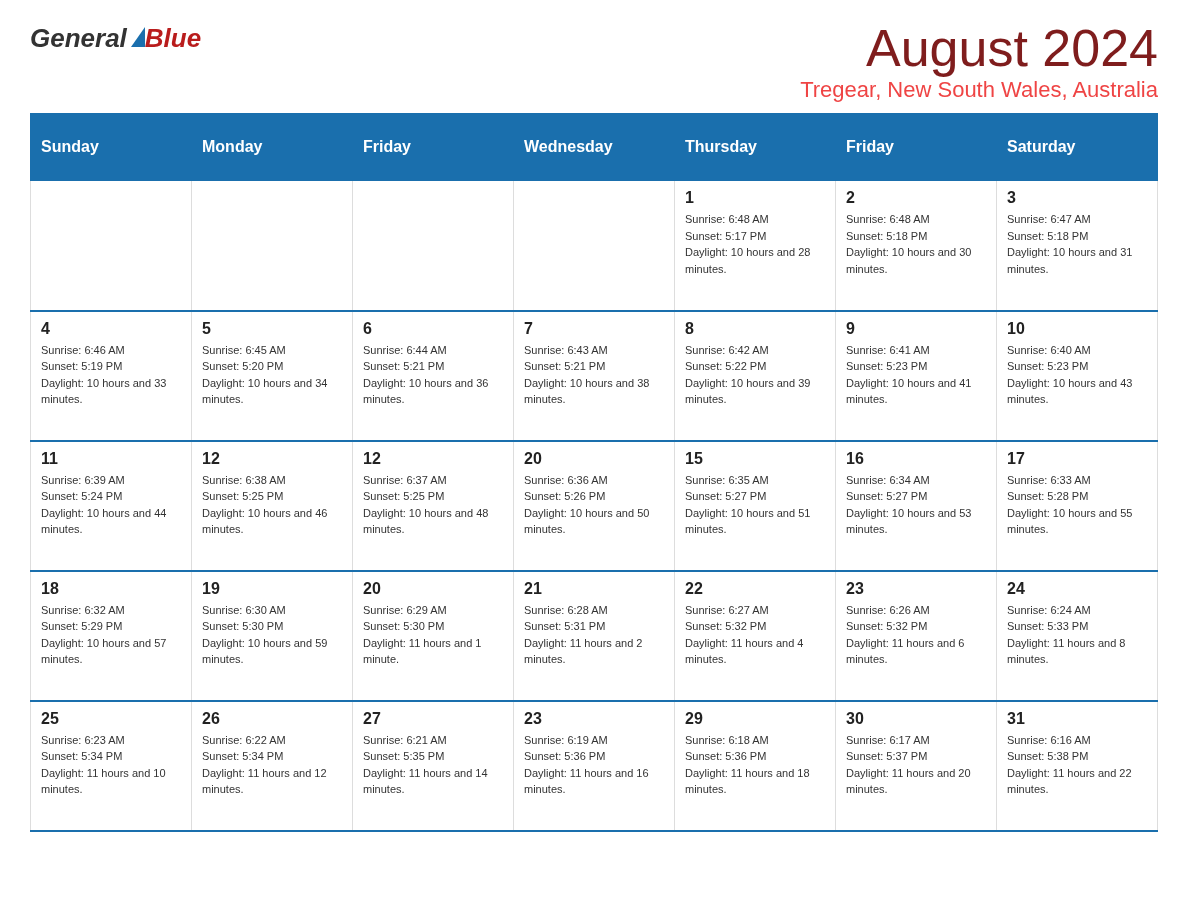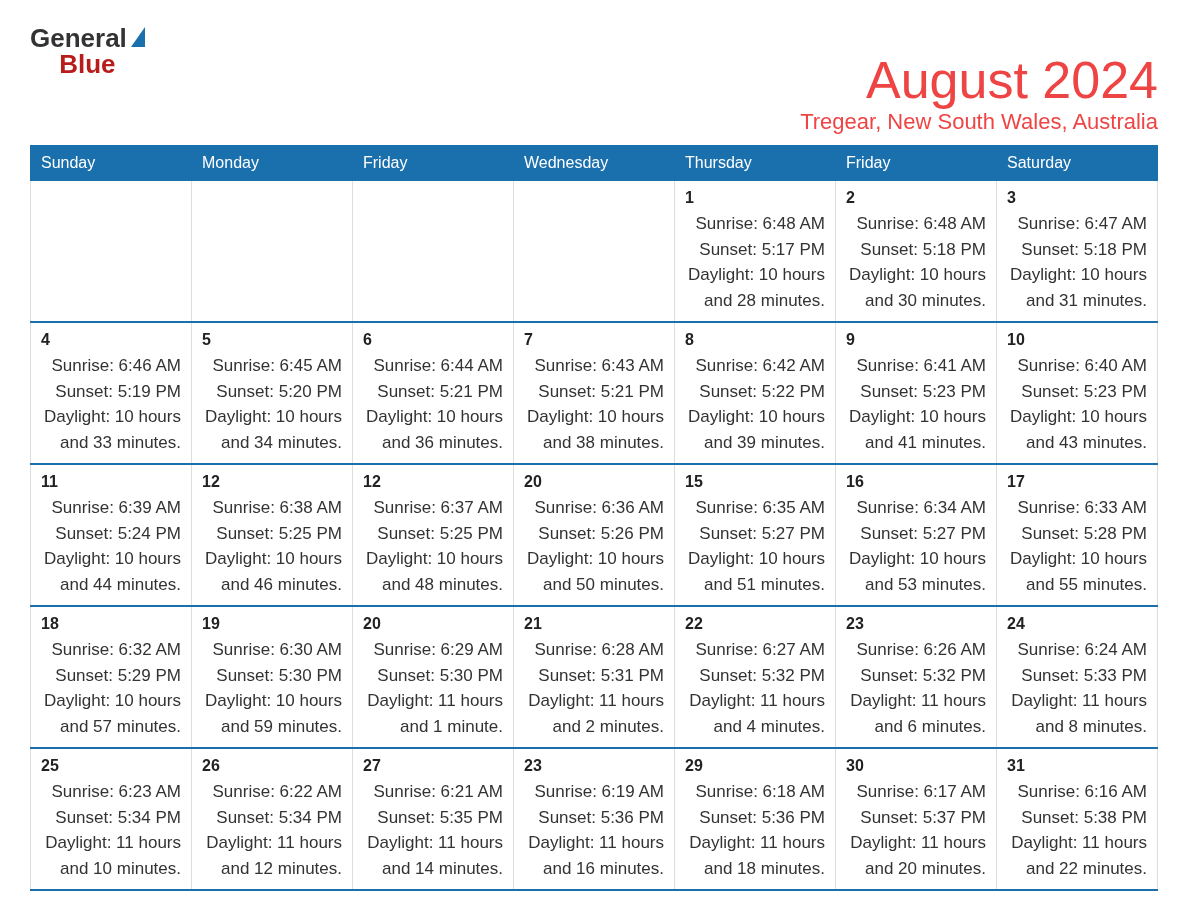--- a/index.html
+++ b/index.html
@@ -11,23 +11,23 @@
       padding: 20px 30px;
     }
     .header {
       display: flex;
       justify-content: space-between;
       align-items: flex-start;
       margin-bottom: 10px;
     }
     .logo {
       display: flex;
-      flex-direction: column;
-      align-items: center;
+      align-items: flex-end;
       padding-top: 5px;
+      font-style: italic;
     }
     .logo-text-general {
       font-size: 26px;
       font-weight: bold;
       color: #333;
       line-height: 1;
     }
     .logo-text-blue {
       font-size: 26px;
       font-weight: bold;
@@ -46,42 +46,41 @@
       border-bottom: 20px solid #1a6fad;
       margin-left: 4px;
       margin-bottom: 2px;
     }
     .title-block {
       text-align: right;
     }
     .month-title {
       font-size: 52px;
       font-weight: 300;
-      color: #ef4444;
+      color: #7f1d1d;
       line-height: 1.1;
-      margin-top: 32px;
     }
     .location-title {
       font-size: 22px;
       color: #ef4444;
       font-weight: normal;
     }
     table {
       width: 100%;
       border-collapse: collapse;
       margin-top: 8px;
     }
     thead tr {
       background-color: #1a6fad;
     }
     thead th {
       color: #fff;
       font-size: 16px;
-      font-weight: normal;
-      padding: 8px 10px;
+      font-weight: bold;
+      padding: 24px 10px;
       text-align: left;
       border: 1px solid #1a6fad;
     }
     tbody tr {
       border-bottom: 2px solid #1a6fad;
     }
     tbody td {
       vertical-align: top;
       padding: 8px 10px;
       border: 1px solid #ddd;
@@ -92,24 +91,23 @@
       width: calc(100% / 7);
     }
     .day-number {
       font-size: 16px;
       font-weight: bold;
       color: #222;
       display: block;
       margin-bottom: 4px;
     }
     .day-info {
-      font-size: 17px;
+      font-size: 11px;
       color: #333;
       line-height: 1.5;
-      text-align: right;
     }
     tbody td.empty {
       background: #fff;
     }
   </style>
 </head>
 <body>
 
 <div class="header">
   <div class="logo">

